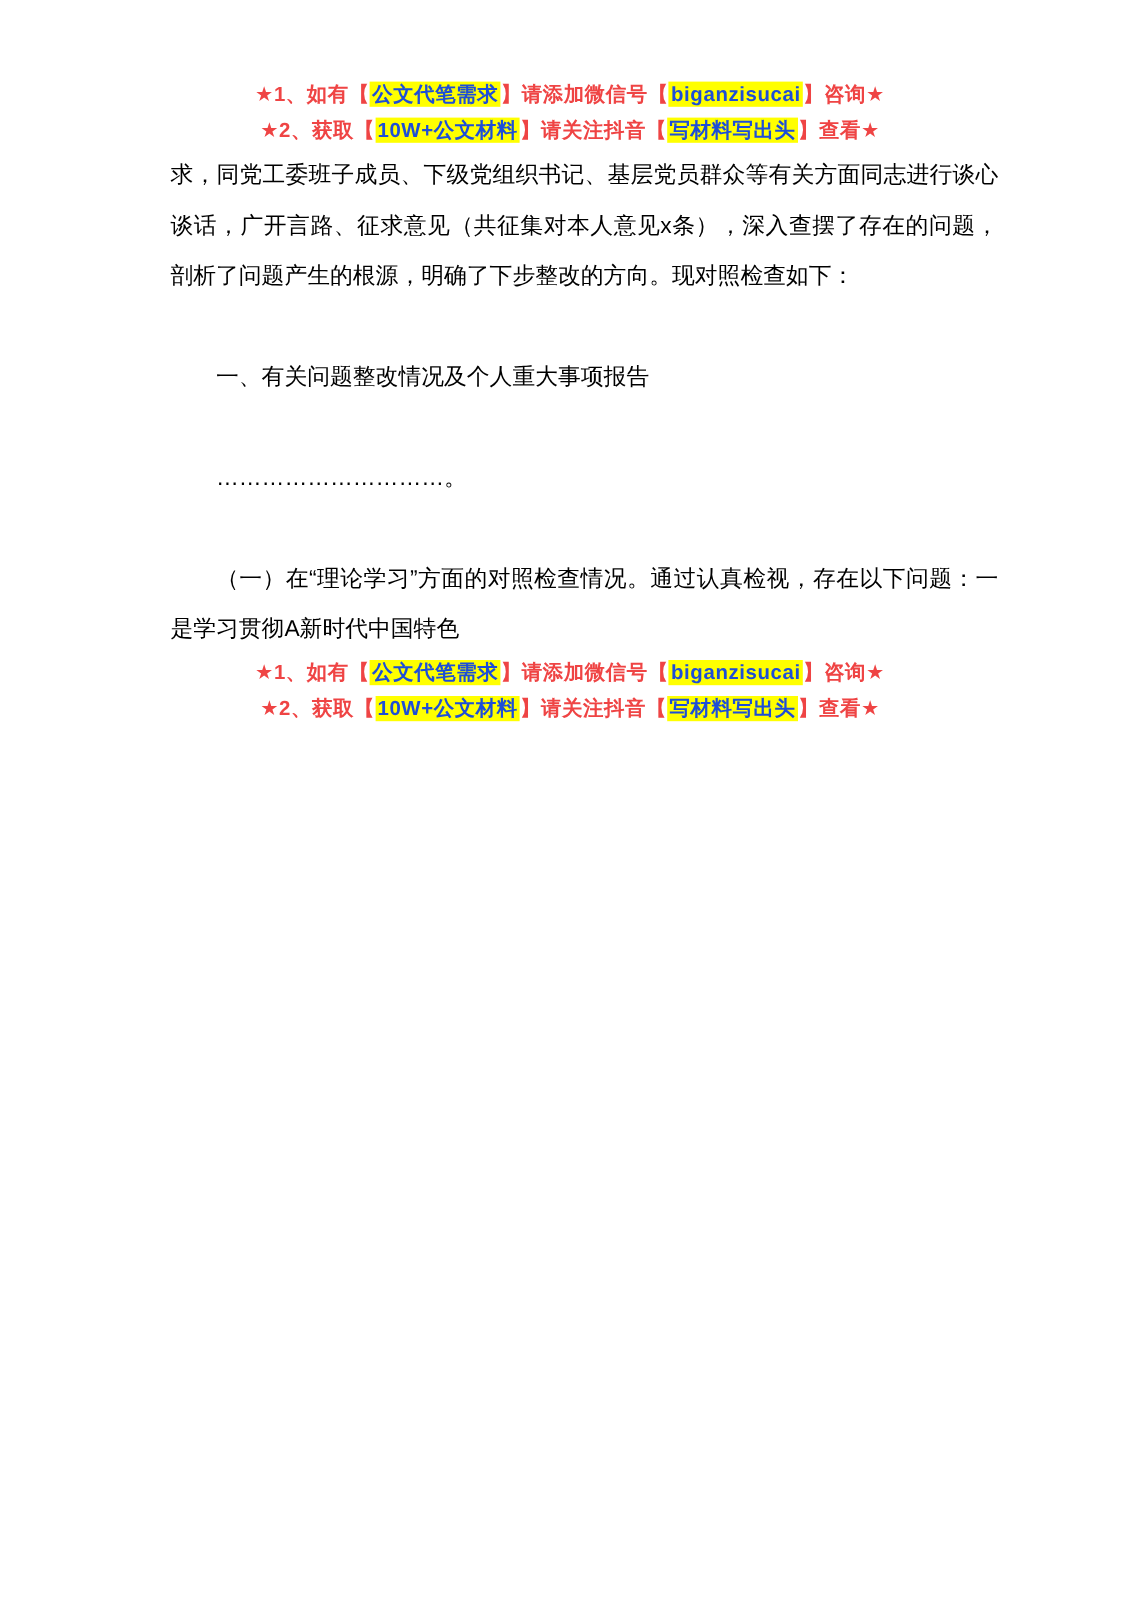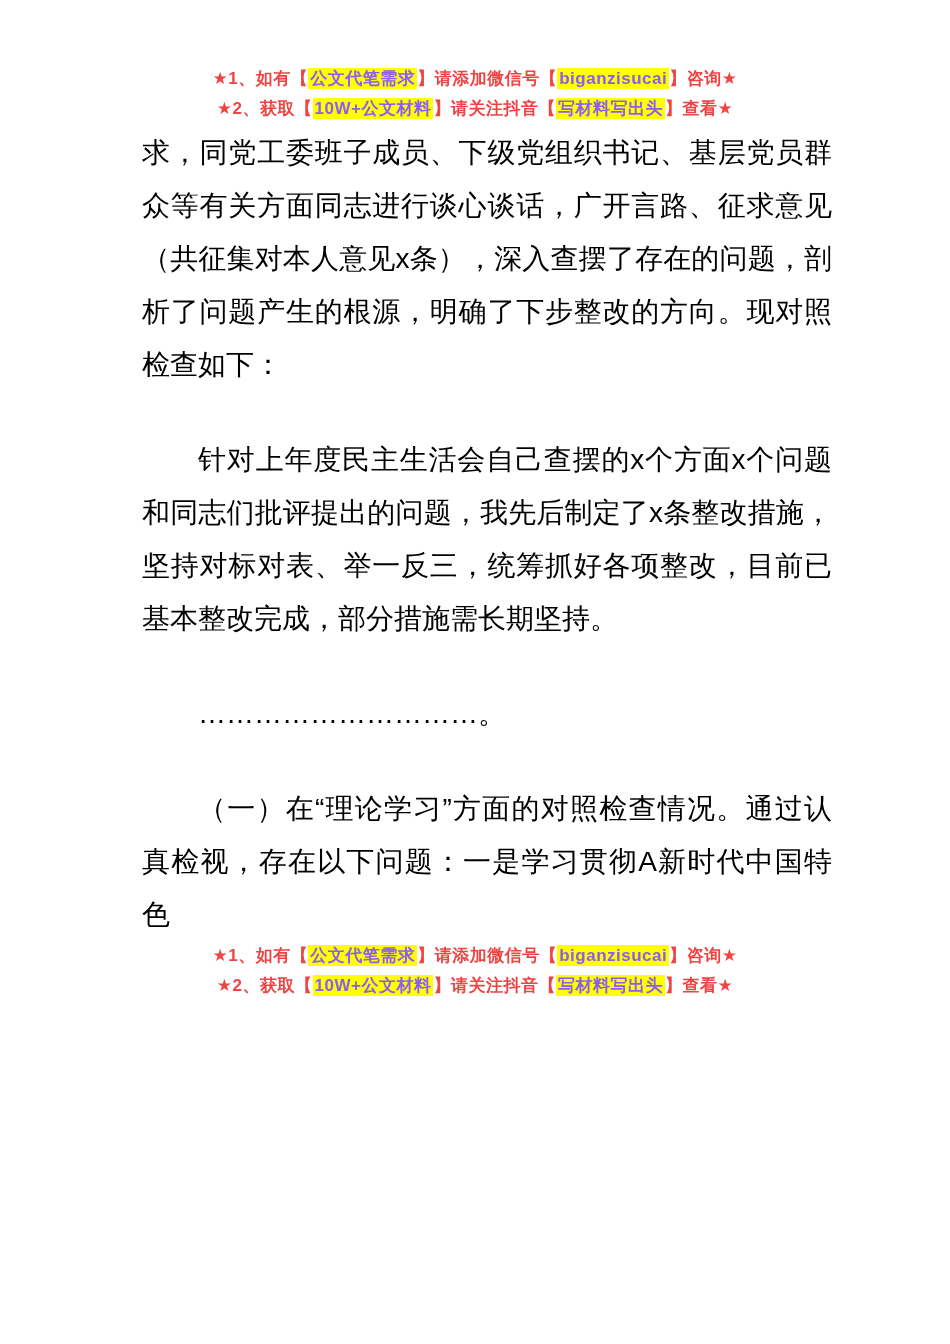--- a/index.html
+++ b/index.html
@@ -23,29 +23,29 @@
     font-weight: 700;
     font-size: 17px;
     line-height: 30px;
     letter-spacing: 0.5px;
     white-space: nowrap;
   }
   .promo-header { padding-top: 64px; }
   .promo .seg { color: #ef4444; }
   .promo .hl {
     background: #ffff00;
-    color: #8b5cf6;
+    color: #1d4ed8;
     padding: 1px 2px;
   }
   .promo .u { text-underline-offset: 3px; }
   
   .doc {
     padding: 2px 118px 0 142px;
-    font-size: 28px;
-    line-height: 53px;
+    font-size: 19px;
+    line-height: 42px;
     text-align: justify;
     text-justify: inter-character;
     word-break: break-all;
   }
   .para { margin: 0 0 42px 0; }
   .para.indent { text-indent: 2em; }
   .para.last { margin-bottom: 0; }
 </style>
 </head>
 <body>
@@ -56,21 +56,21 @@
     <div class="promo-line">
       <span class="seg">★1、如有【</span><span class="seg hl">公文代笔需求</span><span class="seg">】请</span><span class="seg u">添加</span><span class="seg">微信号【</span><span class="seg hl u">biganzisucai</span><span class="seg">】咨询★</span>
     </div>
     <div class="promo-line">
       <span class="seg">★2、获取【</span><span class="seg hl">10W+公文材料</span><span class="seg">】请</span><span class="seg u">关注</span><span class="seg">抖音【</span><span class="seg hl u">写材料写出头</span><span class="seg">】查看★</span>
     </div>
   </div>
 
   <div class="doc">
     <p class="para">求，同党工委班子成员、下级党组织书记、基层党员群众等有关方面同志进行谈心谈话，广开言路、征求意见（共征集对本人意见x条），深入查摆了存在的问题，剖析了问题产生的根源，明确了下步整改的方向。现对照检查如下：</p>
-    <p class="para indent">针对上年度民主生活会自己查摆的x个方面x个问题和同志们批评提出的问题，我先后制定了x条整改措施，坚持对标对表、举一反三，统筹抓好各项整改，目前已基本整改完成，部分措施需长期坚持。</p>
+    <p class="para indent">一、有关问题整改情况及个人重大事项报告</p>
     <p class="para indent">…………………………。</p>
     <p class="para indent last">（一）在“理论学习”方面的对照检查情况。通过认真检视，存在以下问题：一是学习贯彻A新时代中国特色</p>
   </div>
 
   <div class="promo promo-footer">
     <div class="promo-line">
       <span class="seg">★1、如有【</span><span class="seg hl">公文代笔需求</span><span class="seg">】请</span><span class="seg u">添加</span><span class="seg">微信号【</span><span class="seg hl u">biganzisucai</span><span class="seg">】咨询★</span>
     </div>
     <div class="promo-line">
       <span class="seg">★2、获取【</span><span class="seg hl">10W+公文材料</span><span class="seg">】请</span><span class="seg u">关注</span><span class="seg">抖音【</span><span class="seg hl u">写材料写出头</span><span class="seg">】查看★</span>

